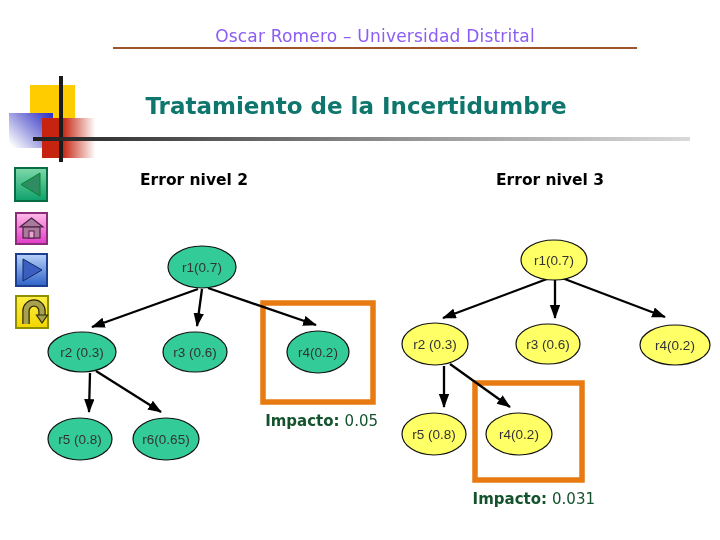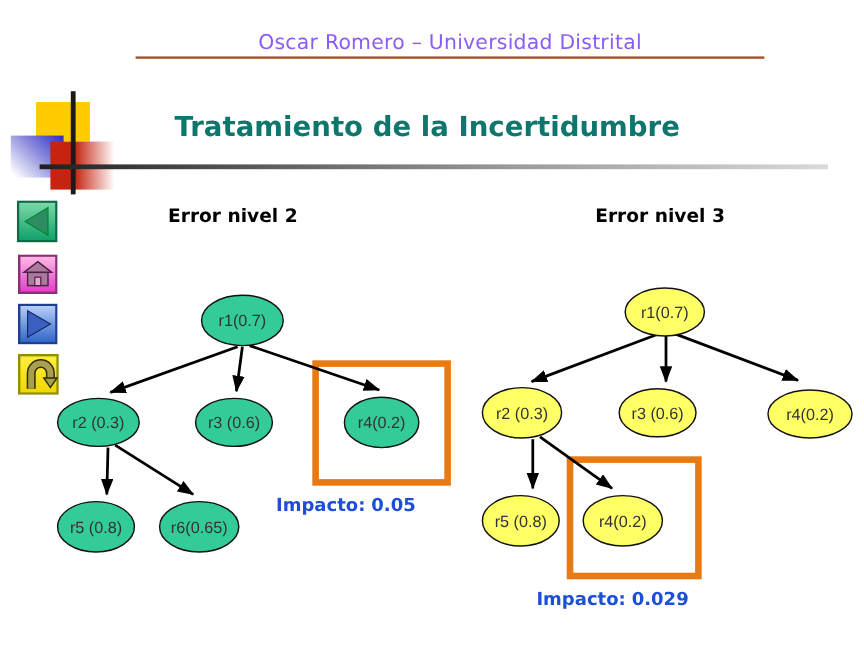--- a/index.html
+++ b/index.html
@@ -36,21 +36,21 @@
   
   .col-heading{position:absolute;font-size:15.5px;font-weight:bold;color:#000000;}
   .head-left{left:140px;top:171px;}
   .head-right{left:496px;top:171px;}
 
   
   .diagram{position:absolute;left:0;top:0;width:720px;height:540px;}
   .node-text{font-family:"Liberation Sans","DejaVu Sans",sans-serif;font-size:13.5px;fill:#333;text-anchor:middle;}
 
   
-  .impact{position:absolute;font-size:15px;color:#1d4ed8;text-align:left;white-space:nowrap;font-weight:bold;}
+  .impact{position:absolute;font-size:15px;color:#14532d;text-align:right;white-space:nowrap;}
   .impact b{margin-right:5px;}
   .impact-left{left:230px;top:412px;width:148px;}
   .impact-right{left:447px;top:490px;width:148px;}
 </style>
 </head>
 <body>
 
 <div class="slide">
 
   <div class="credit">Oscar Romero – Universidad Distrital</div>
@@ -201,16 +201,16 @@
         <ellipse cx="519" cy="434" rx="33" ry="21" fill="#ffff66" stroke="#111" stroke-width="1.2"></ellipse>
         <text class="node-text" x="519" y="439">r4(0.2)</text>
       </g>
     </g>
   </svg>
 
   <div class="impact impact-left">
     <b>Impacto:</b><span>0.05</span>
   </div>
   <div class="impact impact-right">
-    <b>Impacto:</b><span>0.029</span>
+    <b>Impacto:</b><span>0.031</span>
   </div>
 
 </div>
 
 </body></html>

